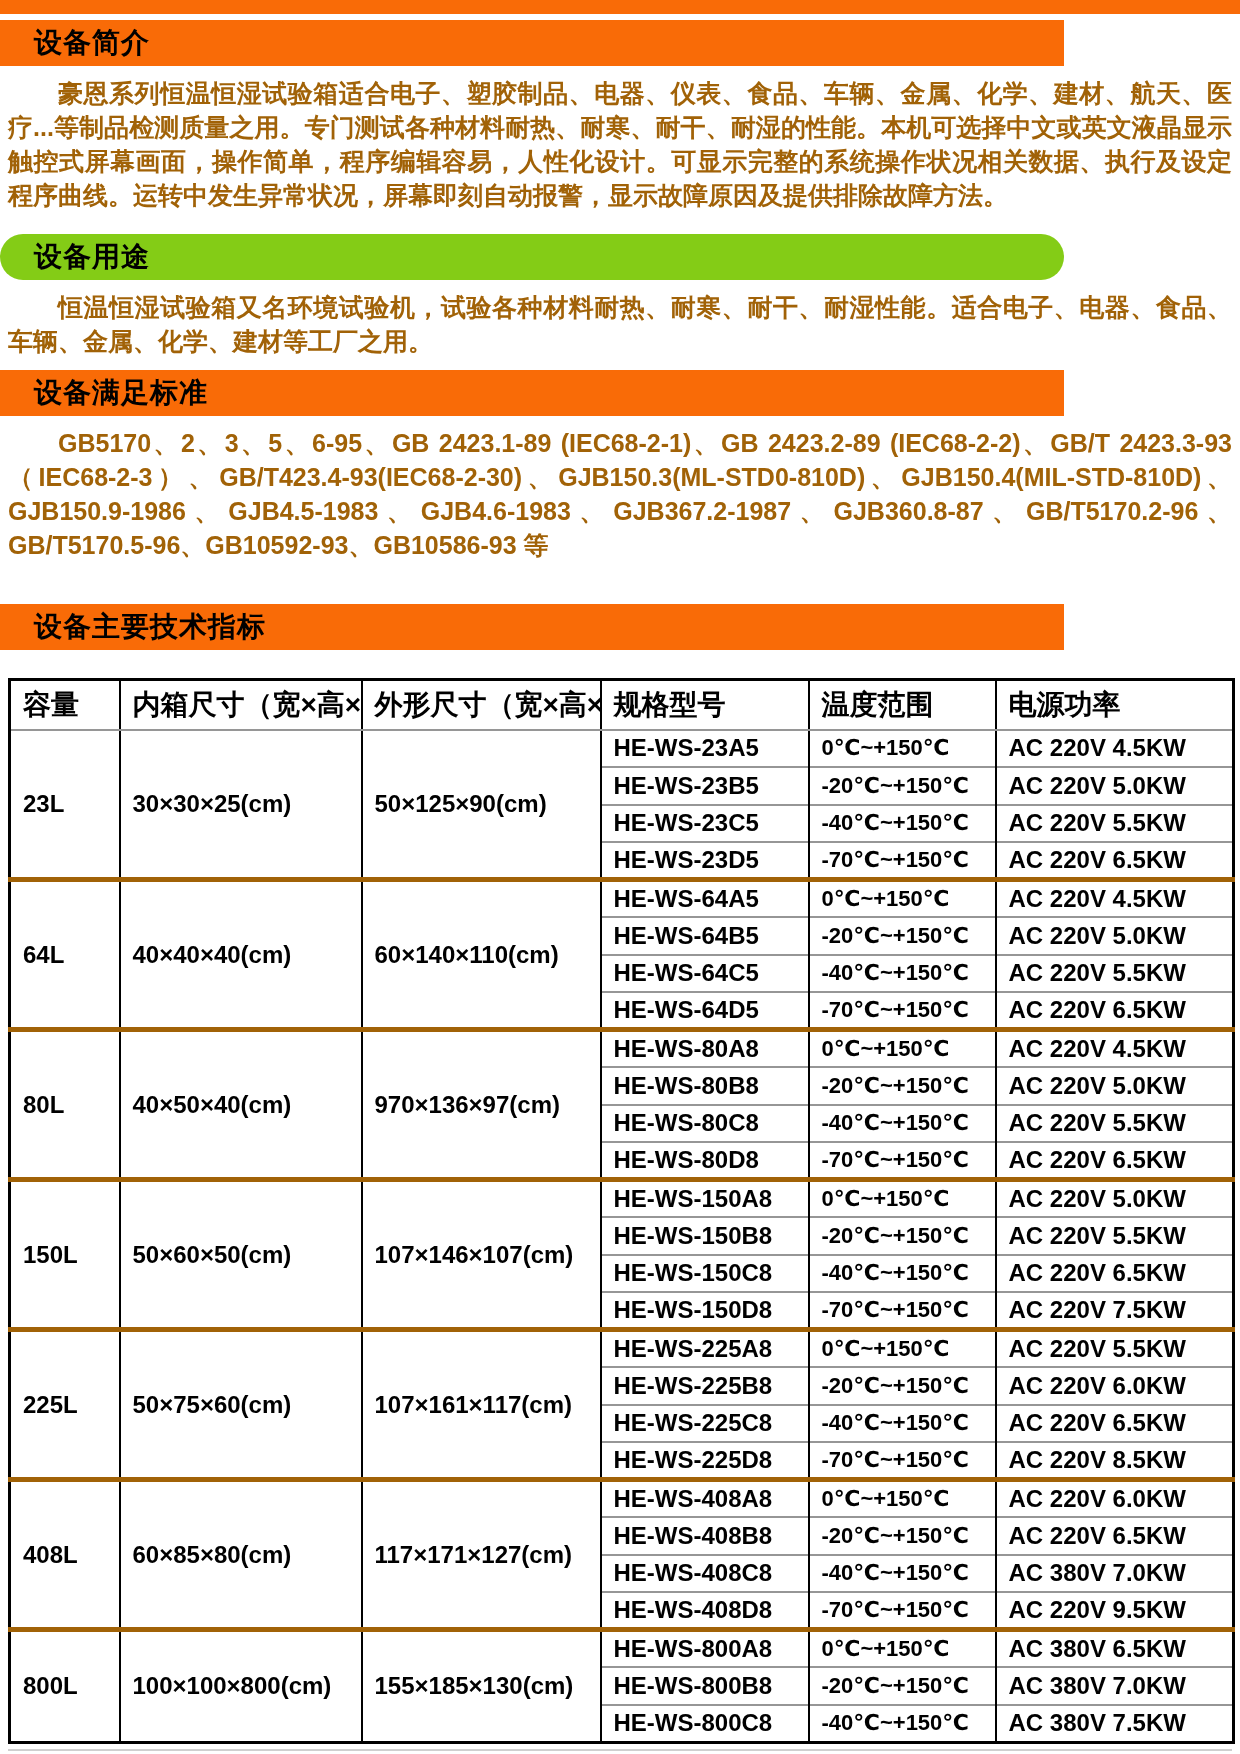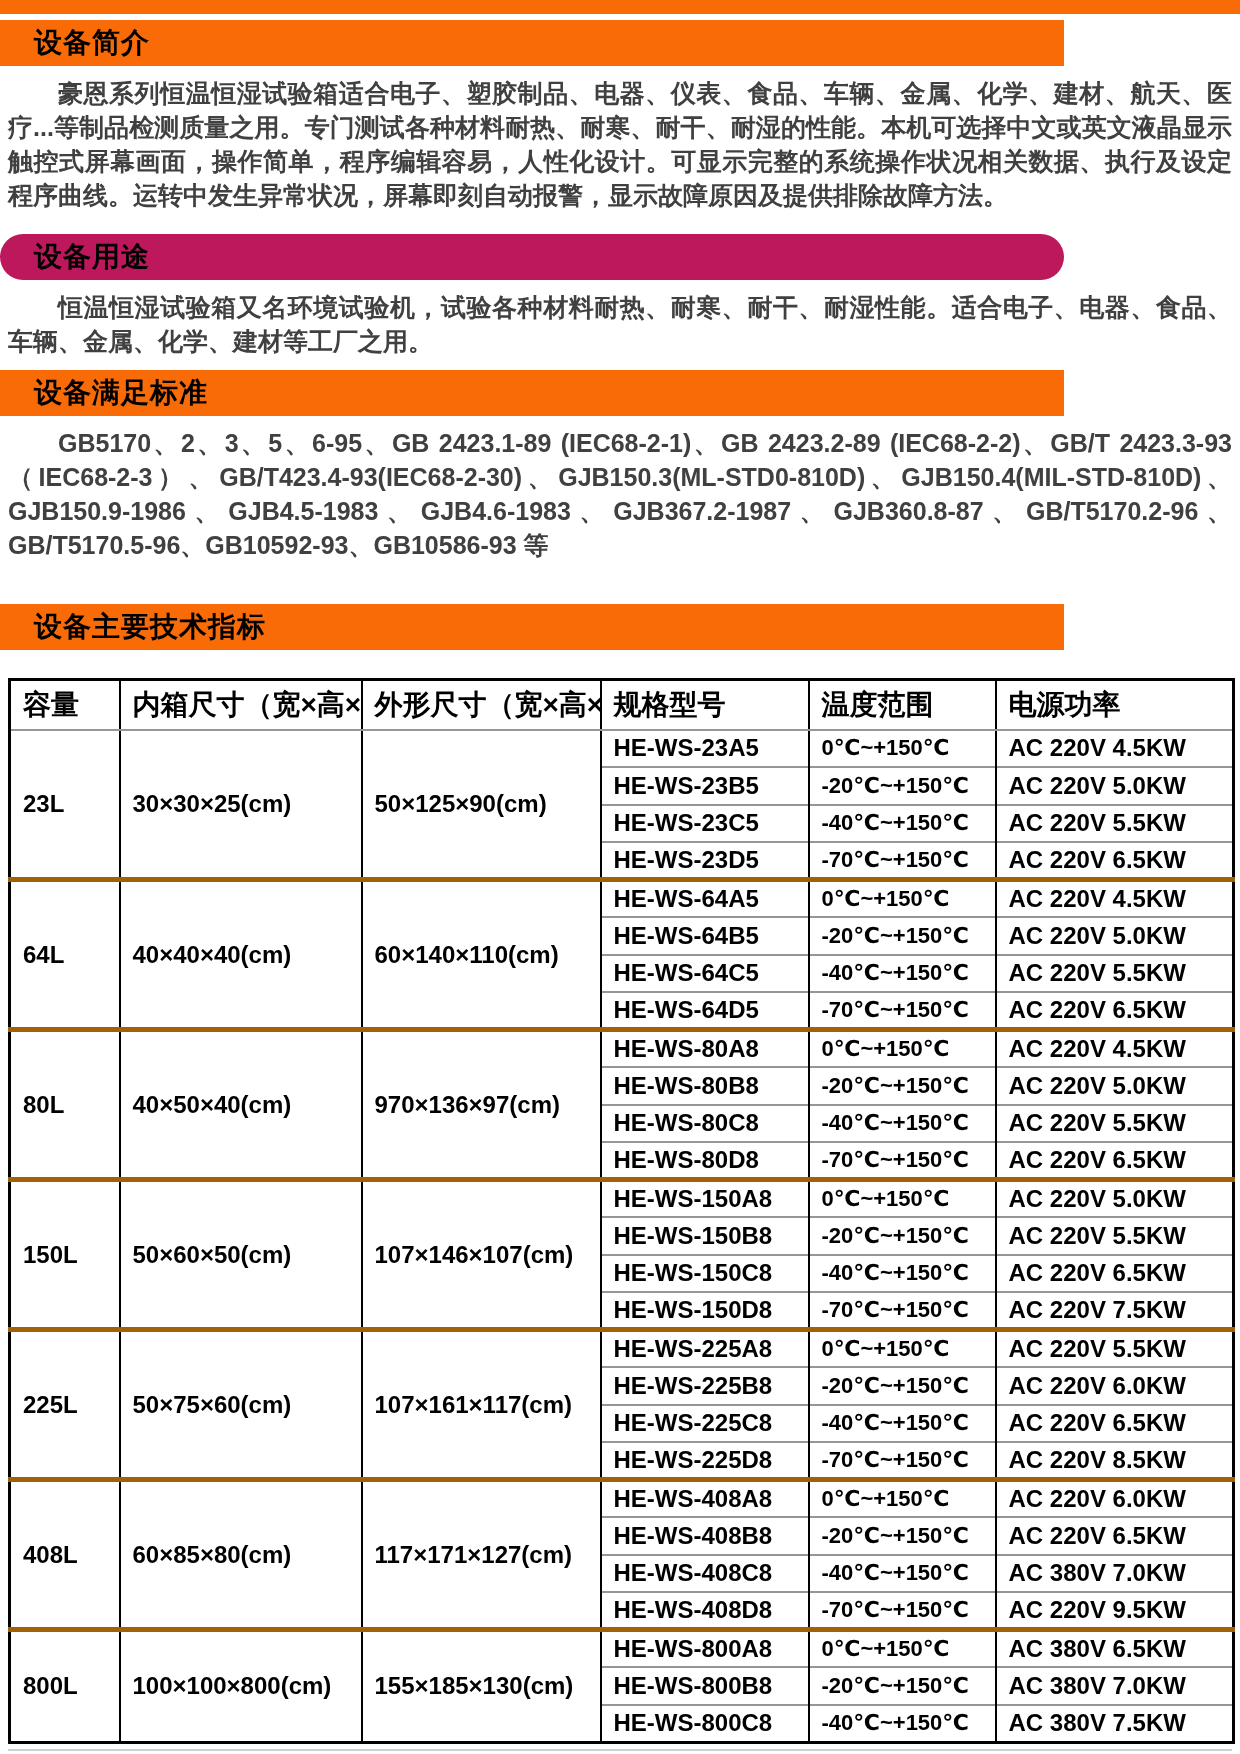--- a/index.html
+++ b/index.html
@@ -25,21 +25,21 @@
     padding-left: 34px;
     letter-spacing: 1px;
     color: #000;
   }
   .para {
     margin: 10px 8px 0 8px;
     font-size: 25px; line-height: 34px;
     font-weight: bold;
     text-align: justify;
     text-indent: 2em;
-    color: #404040;
+    color: #a16207;
   }
   .bar-usage     { margin-top: 22px; }
   .bar-standards { margin-top: 12px; }
   .bar-specs     { margin-top: 42px; }
 
   table.spec-table {
     margin: 28px 0 0 8px;
     width: 1224px;
     border-collapse: collapse;
     table-layout: fixed;
@@ -77,21 +77,21 @@
 </head>
 <body>
 
 <div class="top-strip" style="background: rgb(249, 107, 7);"></div>
 
 <div class="section-bar bar-intro" style="background: rgb(249, 107, 7);">
   <span class="section-title">设备简介</span>
 </div>
 <p class="para">豪恩系列恒温恒湿试验箱适合电子、塑胶制品、电器、仪表、食品、车辆、金属、化学、建材、航天、医疗...等制品检测质量之用。专门测试各种材料耐热、耐寒、耐干、耐湿的性能。本机可选择中文或英文液晶显示触控式屏幕画面，操作简单，程序编辑容易，人性化设计。可显示完整的系统操作状况相关数据、执行及设定程序曲线。运转中发生异常状况，屏幕即刻自动报警，显示故障原因及提供排除故障方法。</p>
 
-<div class="section-bar bar-usage" style="background: #be185d; border-radius: 23px;">
+<div class="section-bar bar-usage" style="background: #84cc16; border-radius: 23px;">
   <span class="section-title">设备用途</span>
 </div>
 <p class="para">恒温恒湿试验箱又名环境试验机，试验各种材料耐热、耐寒、耐干、耐湿性能。适合电子、电器、食品、车辆、金属、化学、建材等工厂之用。</p>
 
 <div class="section-bar bar-standards" style="background: rgb(249, 107, 7);">
   <span class="section-title">设备满足标准</span>
 </div>
 <p class="para">GB5170、2、3、5、6-95、GB 2423.1-89 (IEC68-2-1)、GB 2423.2-89 (IEC68-2-2)、GB/T 2423.3-93（IEC68-2-3）、GB/T423.4-93(IEC68-2-30)、GJB150.3(ML-STD0-810D)、GJB150.4(MIL-STD-810D)、GJB150.9-1986、GJB4.5-1983、GJB4.6-1983、GJB367.2-1987、GJB360.8-87、GB/T5170.2-96、GB/T5170.5-96、GB10592-93、GB10586-93 等</p>
 
 <div class="section-bar bar-specs" style="background: rgb(249, 107, 7);">

